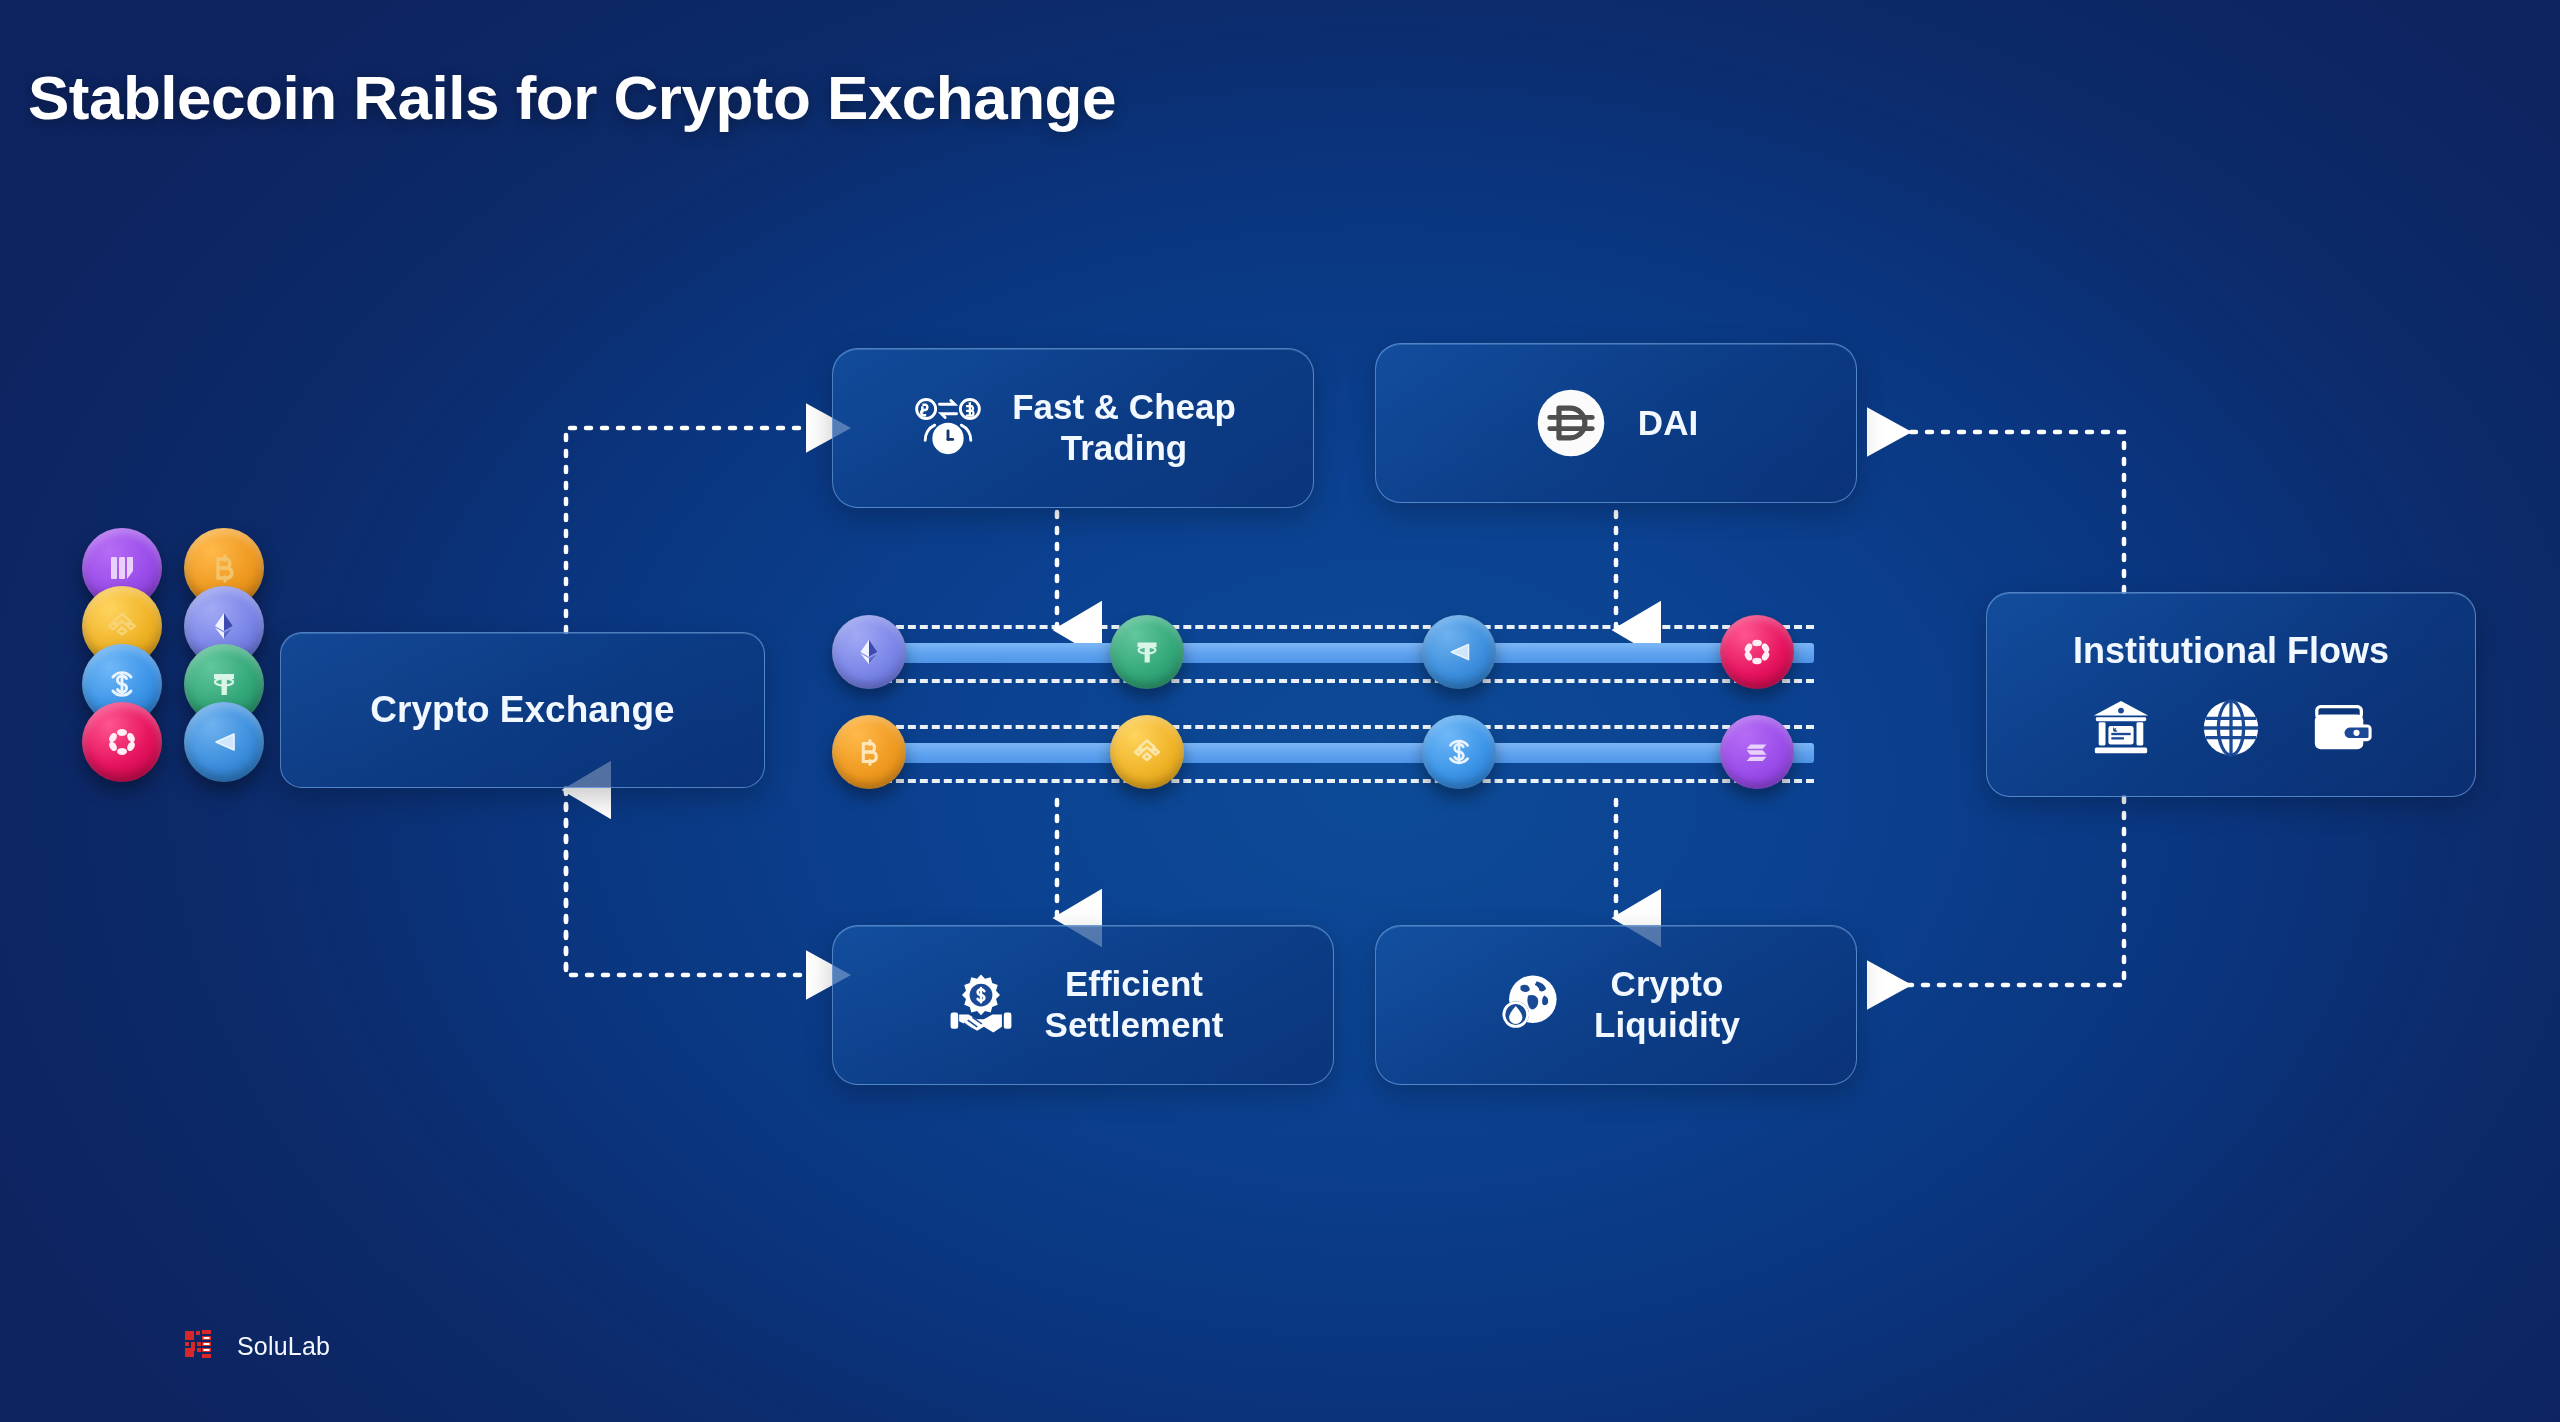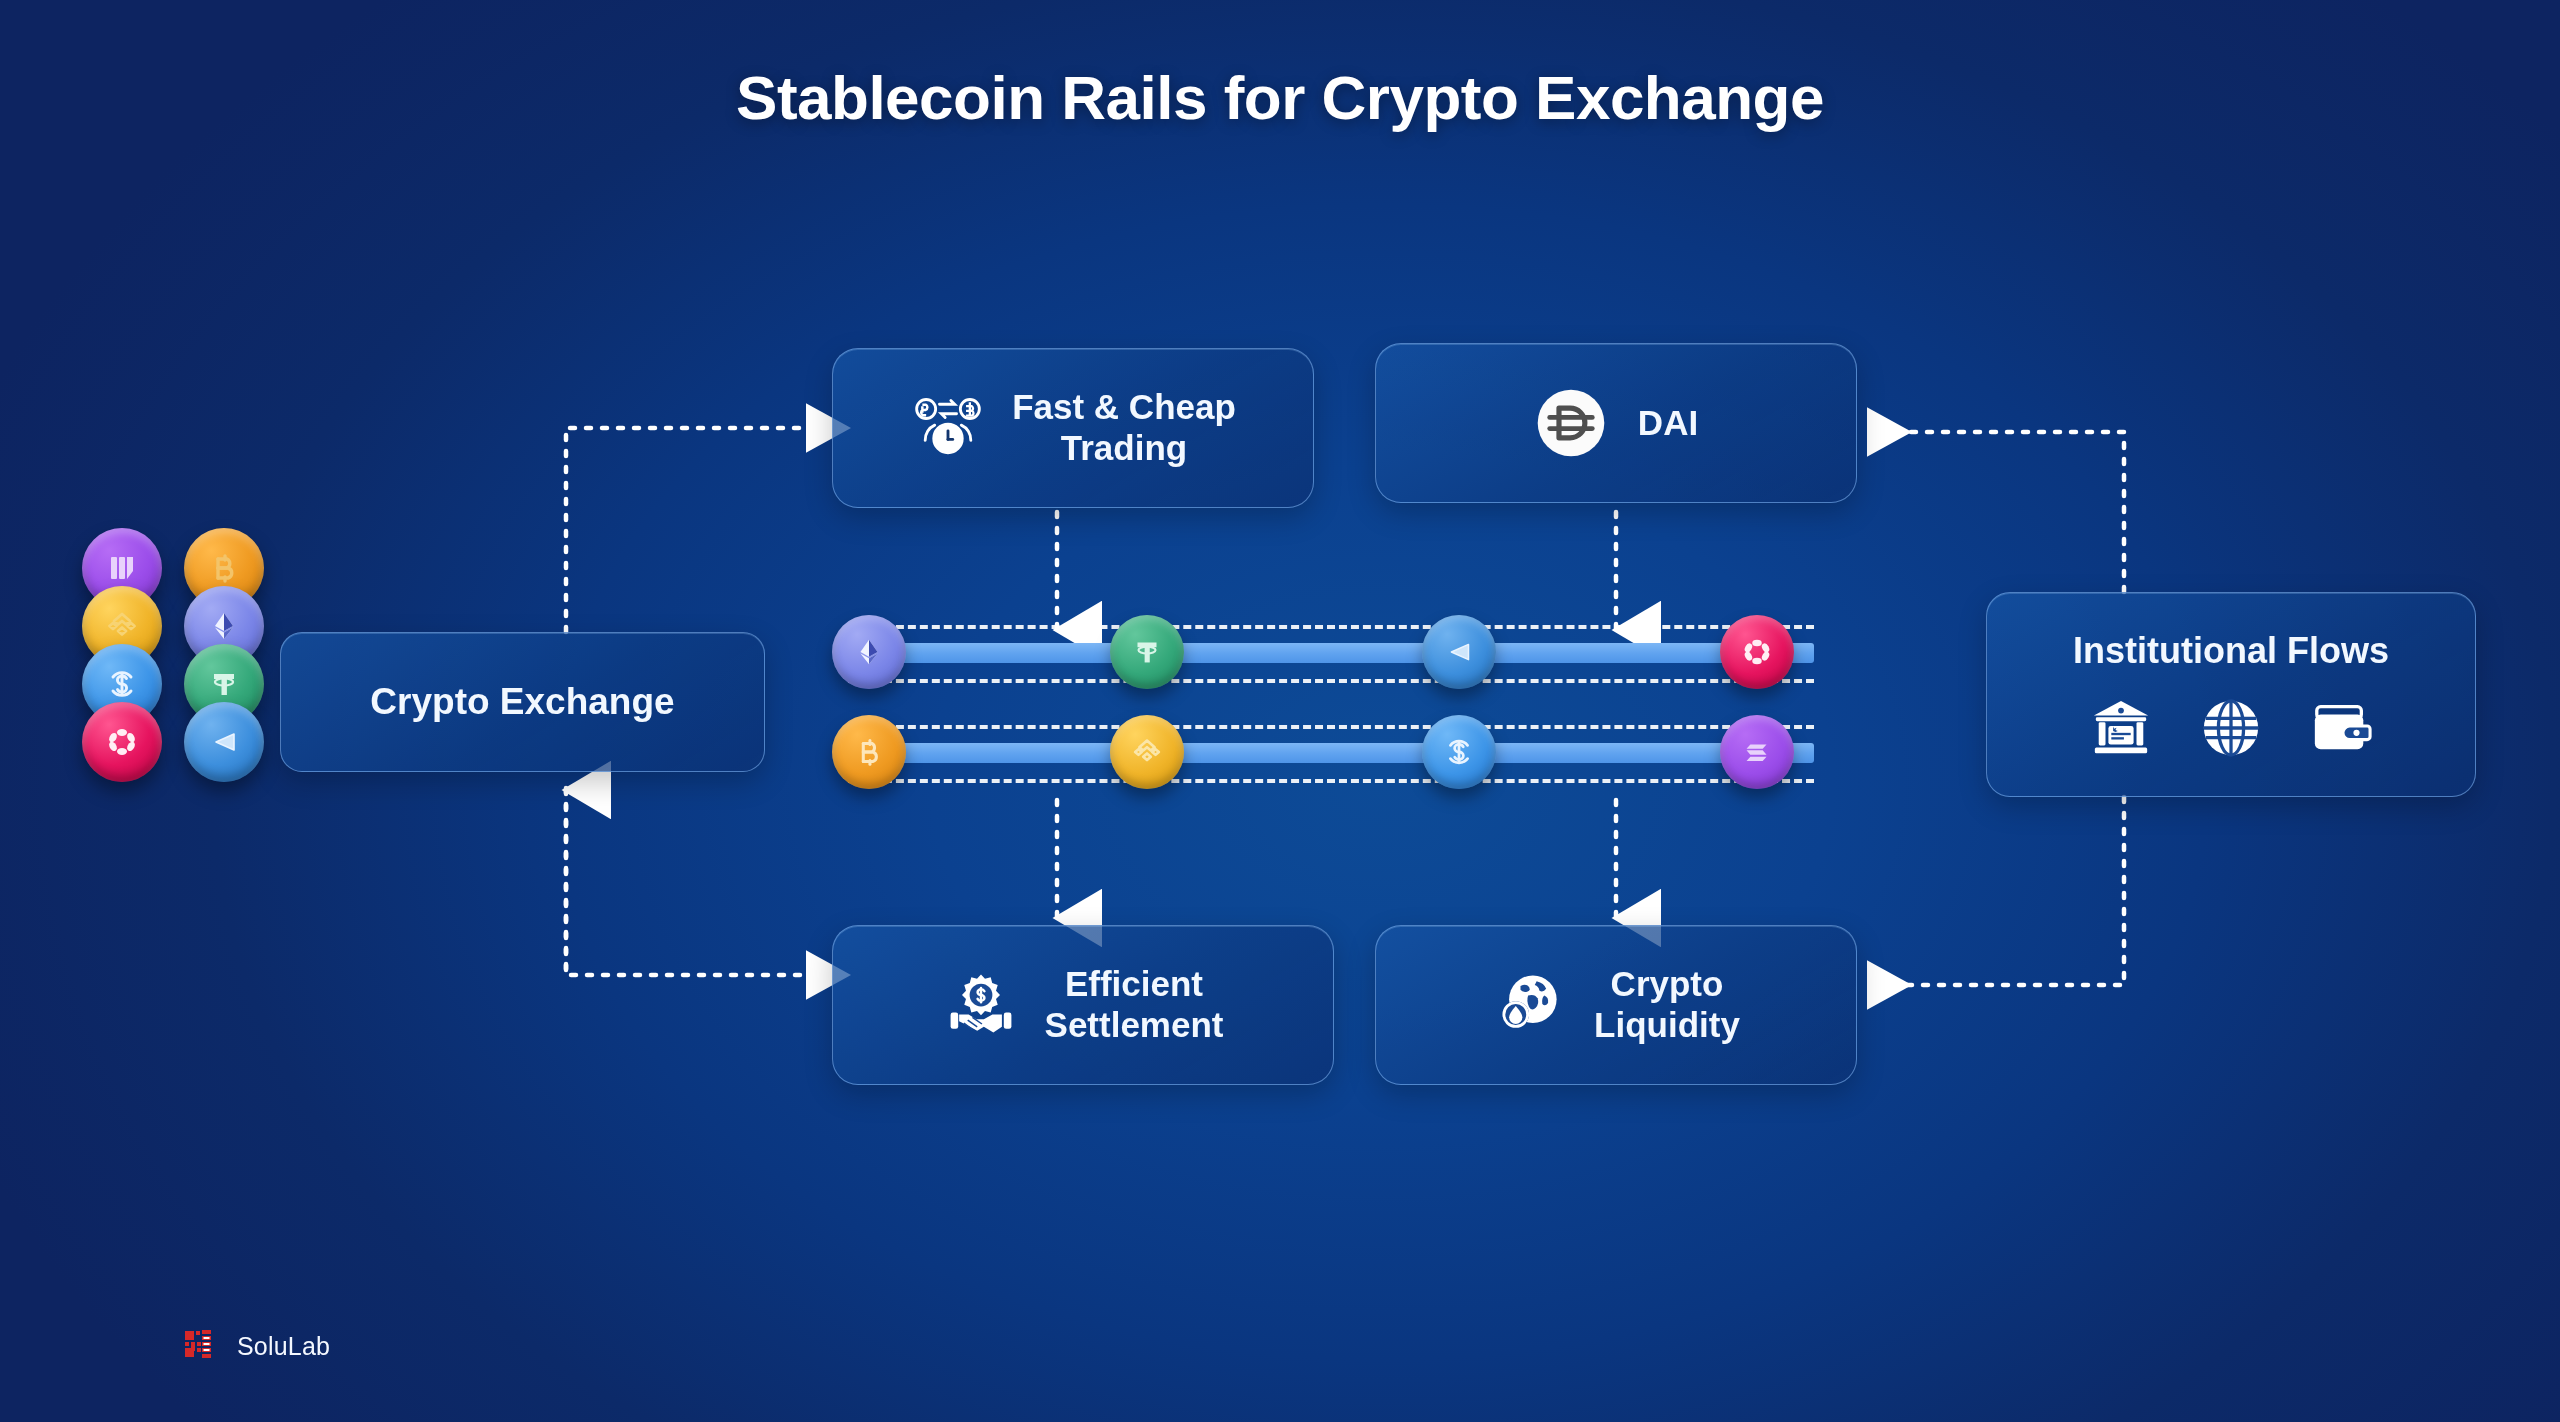--- a/index.html
+++ b/index.html
@@ -26,26 +26,26 @@
         #0d2461 100%);
     overflow: hidden;
   }
 
   
   #title {
     position: absolute;
     top: 62px;
     left: 0;
     width: 2560px;
-    text-align: center;
     font-size: 62px;
     font-weight: 700;
     letter-spacing: -0.5px;
     color: #ffffff;
     text-shadow: 0 3px 14px rgba(0,0,0,0.35);
+    padding-left: 28px;
   }
 
   
   .card {
     position: absolute;
     border-radius: 26px;
     border: 1.6px solid rgba(135,185,245,0.55);
     background: linear-gradient(150deg,
                  rgba(22,84,165,0.72) 0%,
                  rgba(13,60,132,0.72) 55%,
@@ -73,21 +73,21 @@
     flex: 0 0 auto;
   }
 
   
   #card-fast      { left: 832px;  top: 348px;  width: 482px;  height: 160px; gap: 26px; padding: 0 34px; }
   #card-dai       { left: 1375px; top: 343px;  width: 482px;  height: 160px; gap: 30px; padding: 16px 26px; }
   #card-efficient { left: 832px;  top: 925px;  width: 502px;  height: 160px; gap: 26px; padding: 0 26px; }
   #card-global    { left: 1375px; top: 925px;  width: 482px;  height: 160px; gap: 26px; padding: 0 26px; }
 
   #card-exchange {
-    left: 280px; top: 632px; width: 485px; height: 140px;
+    left: 280px; top: 632px; width: 485px; height: 156px;
     border-radius: 22px;
   }
   #card-exchange .card-label { font-size: 37px; font-weight: 600; }
 
   #card-institutional {
     left: 1986px; top: 592px; width: 490px; height: 205px;
     flex-direction: column;
     gap: 26px;
     border-radius: 24px;
   }

